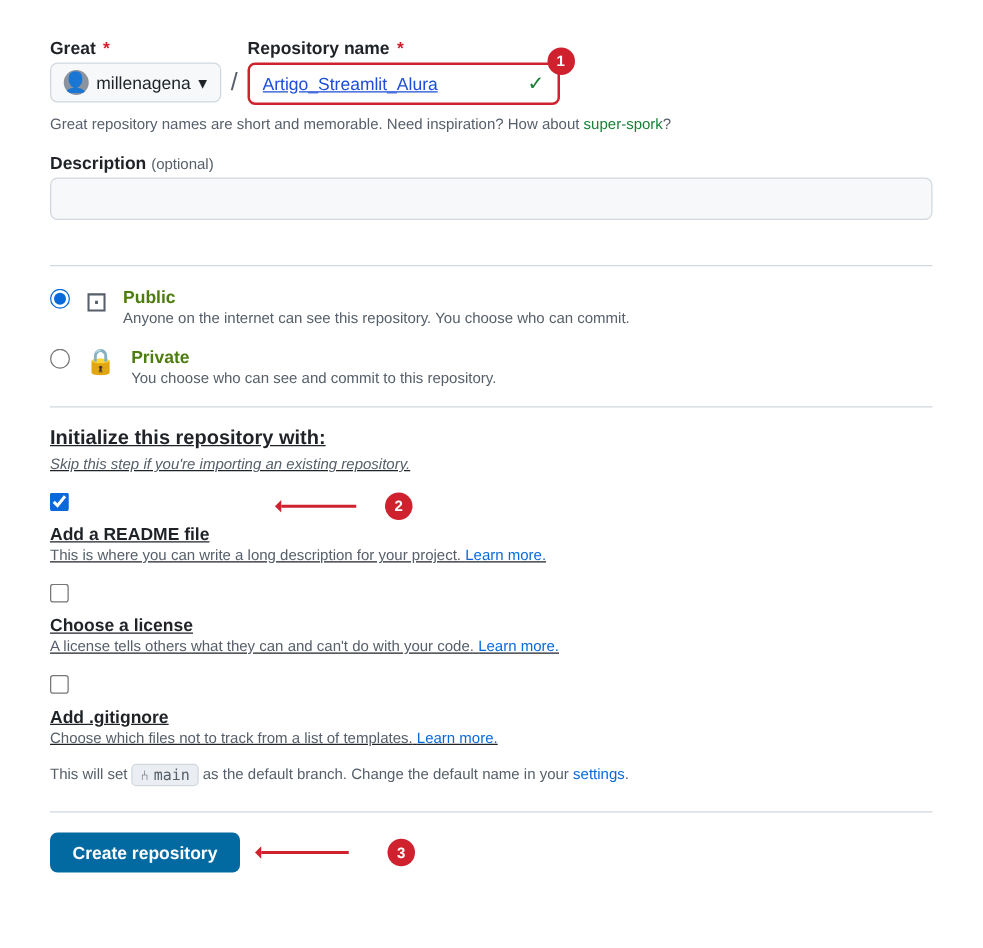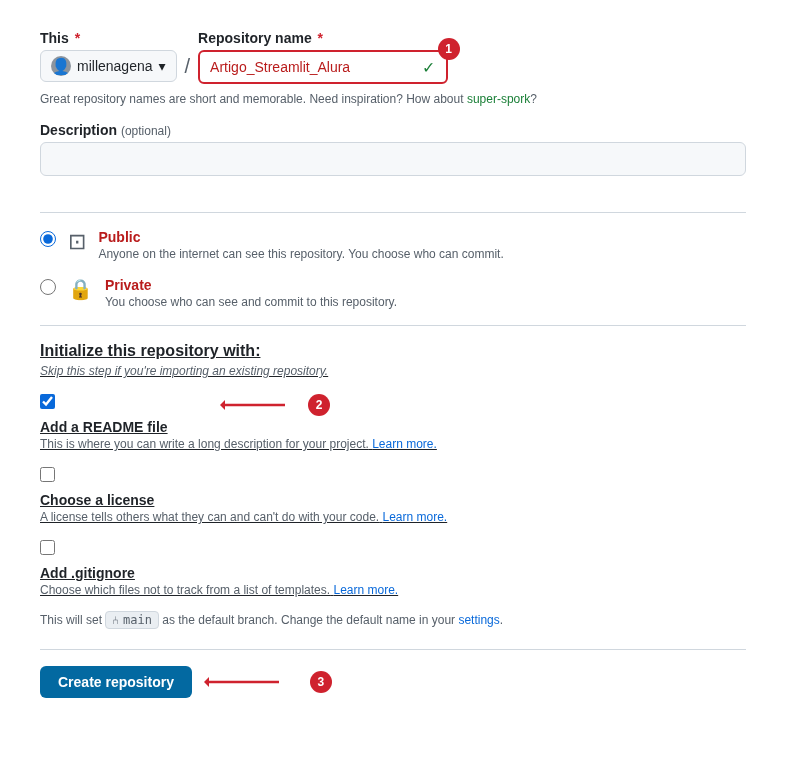--- a/index.html
+++ b/index.html
@@ -81,23 +81,24 @@
       align-items: center;
       background: #ffffff;
       border-radius: 4px;
     }
 
     .repo-name-input {
       border: none;
       outline: none;
       padding: 5px 8px;
       font-size: 14px;
-      color: #b91c1c;
+      color: #1d4ed8;
       width: 220px;
       background: transparent;
+      text-decoration: underline;
     }
 
     .check-icon {
       color: #1a7f37;
       margin-right: 8px;
       font-size: 16px;
     }
 
     .badge-number {
       position: absolute;
@@ -178,21 +179,21 @@
     }
 
     .lock-icon {
       font-size: 20px;
       color: #57606a;
     }
 
     .option-content h3 {
       font-size: 14px;
       font-weight: 600;
-      color: #b91c1c;
+      color: #4d7c0f;
       margin-bottom: 2px;
     }
 
     .option-content p {
       font-size: 12px;
       color: #57606a;
     }
 
     .init-section {
       margin-top: 8px;
@@ -321,21 +322,21 @@
 </head>
 <body>
 
 
 
 
 <div class="owner-repo-row">
 
   <div class="field-group">
     <div class="field-label">
-      <span>This</span><span class="required-star"> *</span>
+      <span>Great</span><span class="required-star"> *</span>
     </div>
     <div class="owner-dropdown">
       <div class="avatar">
         <span style="font-size:16px;">👤</span>
       </div>
       <span>millenagena</span>
       <span>▾</span>
     </div>
   </div>
 

